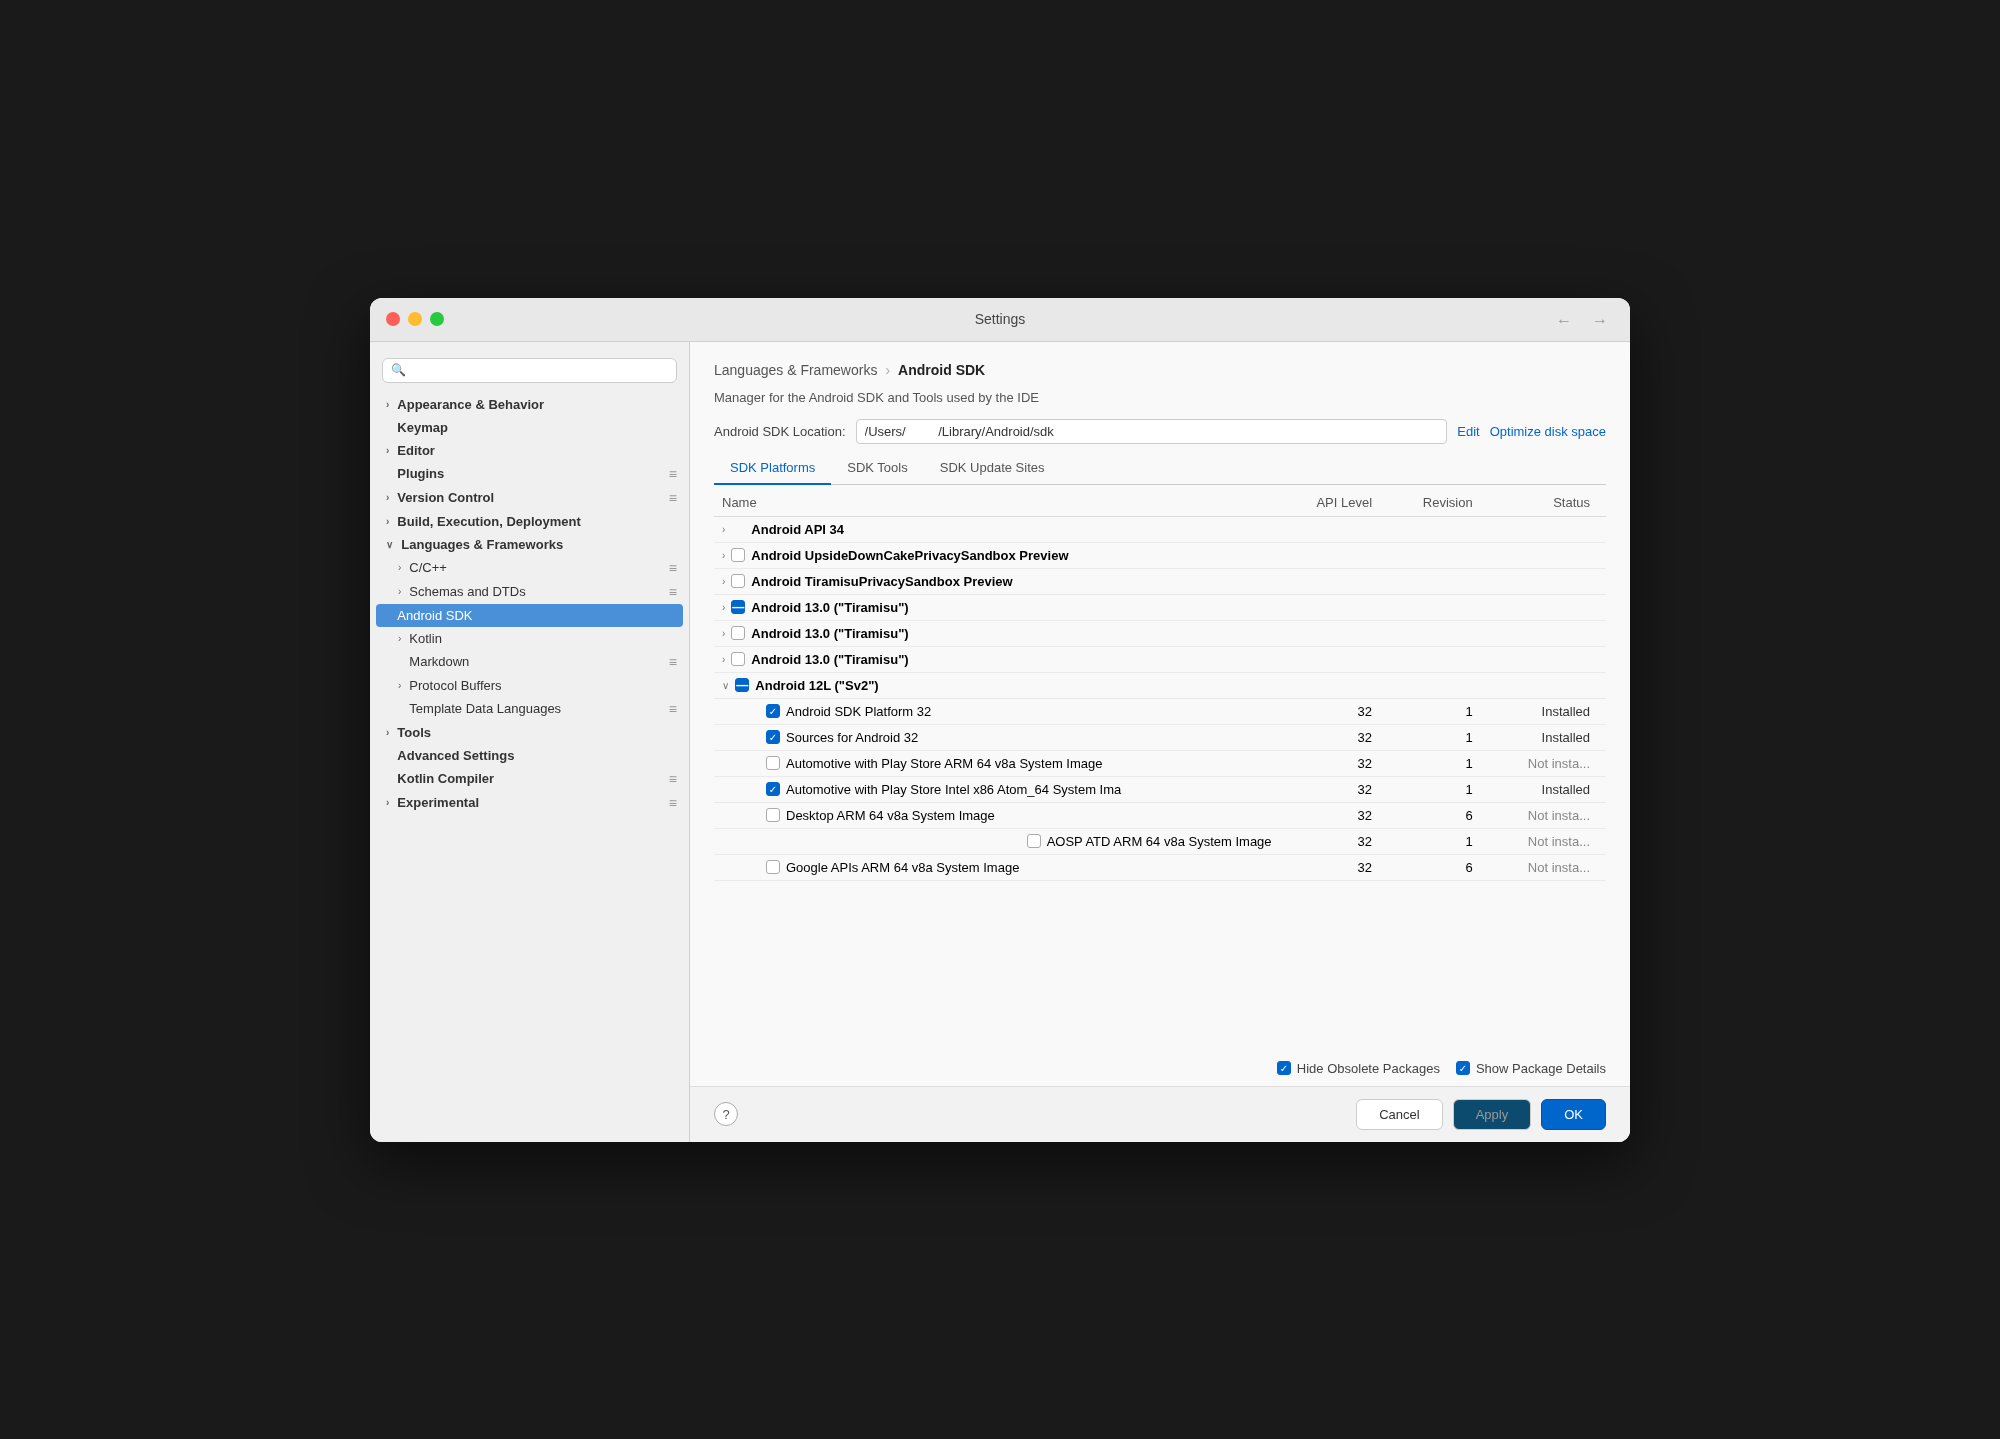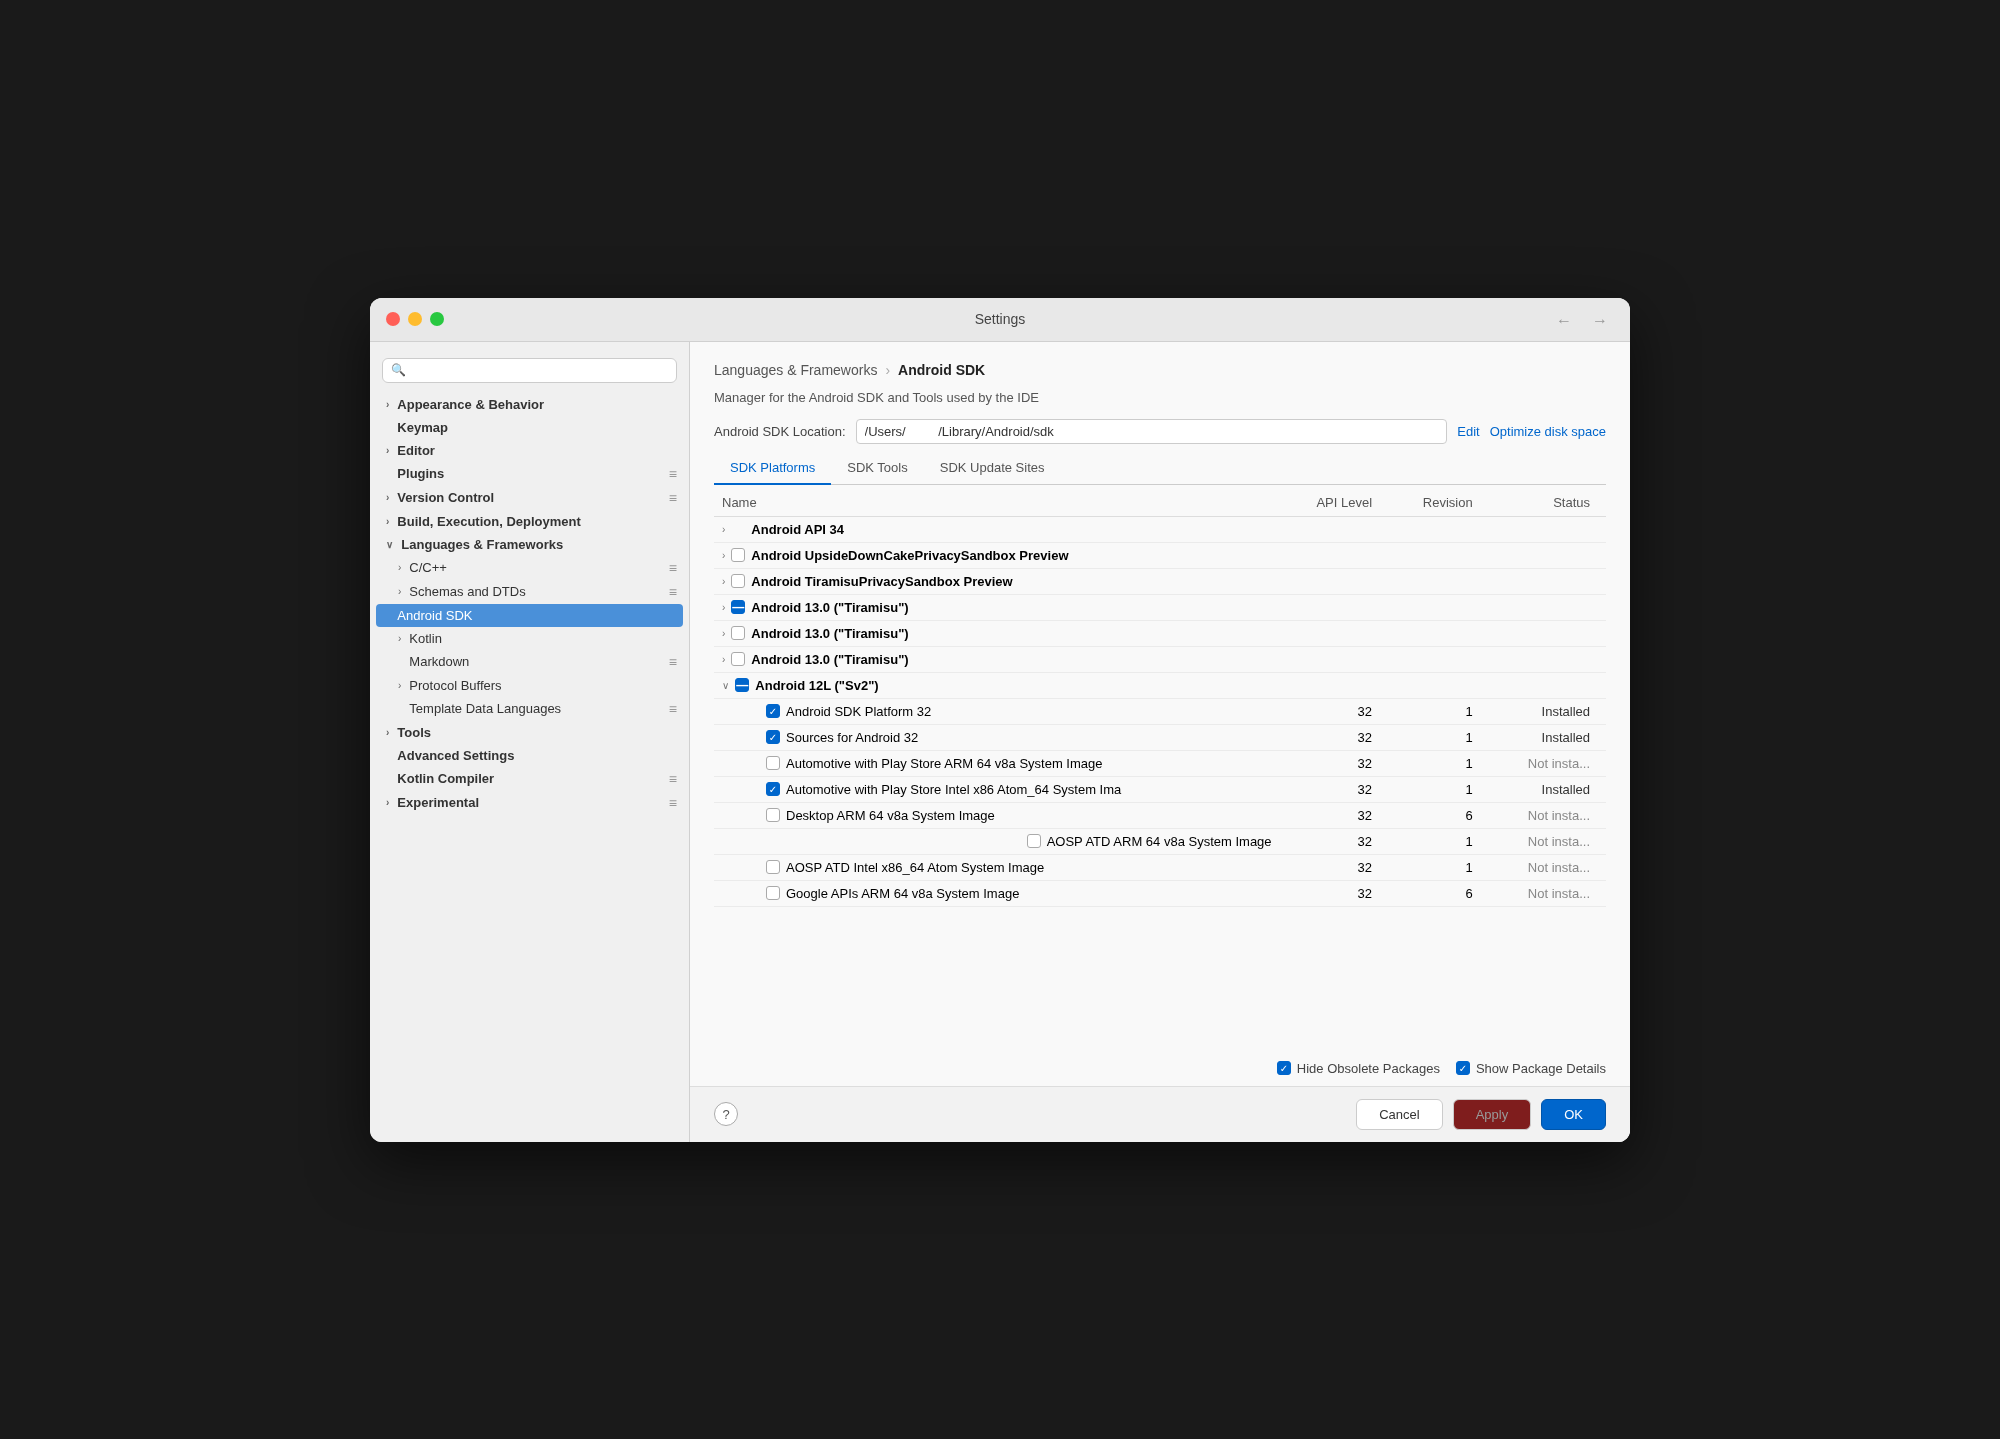--- a/index.html
+++ b/index.html
@@ -299,21 +299,21 @@
       border-radius: 6px;
       cursor: pointer;
       font-weight: 400;
     }
     .btn-cancel {
       background: white;
       border: 1px solid #ccc;
       color: #333;
     }
     .btn-apply {
-      background: #7f1d1d;
+      background: #0c4a6e;
       border: 1px solid #ccc;
       color: #999;
     }
     .btn-ok {
       background: #0066cc;
       border: 1px solid #0055aa;
       color: white;
       font-weight: 500;
     }
     ::-webkit-scrollbar { width: 8px; }
@@ -618,32 +618,20 @@
                 </td>
                 <td class="right">32</td>
                 <td class="right">1</td>
                 <td class="right status-not">Not insta...</td>
               </tr>
               <tr>
                 <td>
                   <div class="row-name" style="padding-left: 24px;">
                     <span style="width: 14px;"></span>
                     <div class="checkbox"></div>
-                    <span>AOSP ATD Intel x86_64 Atom System Image</span>
-                  </div>
-                </td>
-                <td class="right">32</td>
-                <td class="right">1</td>
-                <td class="right status-not">Not insta...</td>
-              </tr>
-              <tr>
-                <td>
-                  <div class="row-name" style="padding-left: 24px;">
-                    <span style="width: 14px;"></span>
-                    <div class="checkbox"></div>
                     <span>Google APIs ARM 64 v8a System Image</span>
                   </div>
                 </td>
                 <td class="right">32</td>
                 <td class="right">6</td>
                 <td class="right status-not">Not insta...</td>
               </tr>
             </tbody>
         </table>
       </div>

